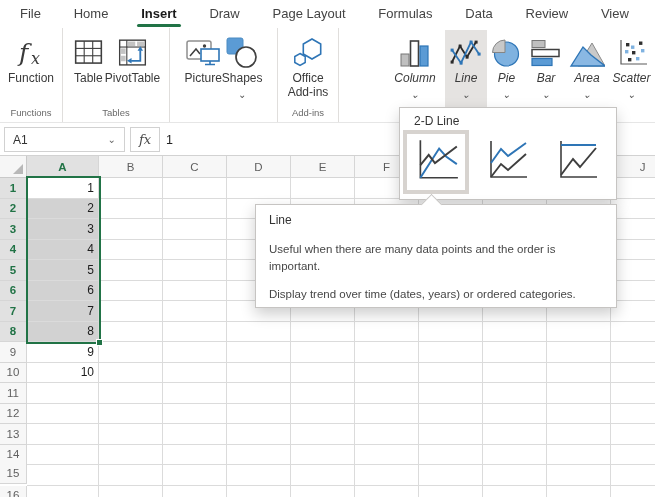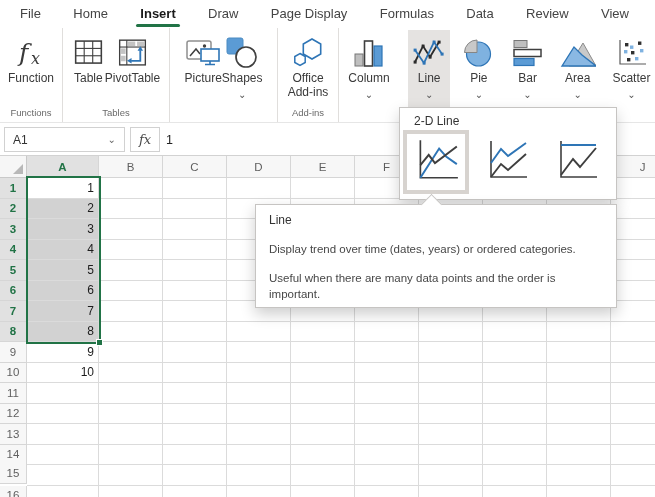--- a/index.html
+++ b/index.html
@@ -79,21 +79,21 @@
 </head>
 <body>
 
 <div class="page">
 
   <div class="menubar">
       <span class="menu-item">File</span>
       <span class="menu-item">Home</span>
       <span class="menu-item active">Insert</span>
       <span class="menu-item">Draw</span>
-      <span class="menu-item">Page Display</span>
+      <span class="menu-item">Page Layout</span>
       <span class="menu-item">Formulas</span>
       <span class="menu-item">Data</span>
       <span class="menu-item">Review</span>
       <span class="menu-item">View</span>
     </div>
 
   <div class="ribbon">
 
     <div class="rgroup" style="width:63px">
       <div class="rgroup-buttons">
@@ -181,21 +181,21 @@
                 <polygon points="10,16.5 15.2,19.5 15.2,25.5 10,28.5 4.8,25.5 4.8,19.5" fill="#fff" stroke="#2e75b6" stroke-width="1.5"></polygon>
               </svg>
           </span>
           <span class="lbl wrap">Office Add-ins</span>
         </div>
       </div>
       <div class="rgroup-name">Add-ins</div>
     </div>
 
     <div class="rgroup last charts" style="flex:1">
-      <div class="rgroup-buttons" style="justify-content:space-between;padding-top:2px;">
+      <div class="rgroup-buttons" style="justify-content:flex-end;padding-top:2px;font-style:italic;">
 
         <div class="rbtn" style="width:60px">
           <span class="icon">
             <svg width="36" height="32" viewBox="0 0 36 32">
                 <rect x="4" y="17" width="8" height="12" fill="#bfbfbf" stroke="#777" stroke-width="1"></rect>
                 <rect x="13.5" y="4" width="8" height="25" fill="#fff" stroke="#3f3f3f" stroke-width="1.6"></rect>
                 <rect x="23" y="9" width="8" height="20" fill="#5b9bd5" stroke="#2e75b6" stroke-width="1.2"></rect>
               </svg>
           </span>
           <span class="lbl">Column</span>
@@ -518,17 +518,17 @@
           <path d="M9 4 V40 H45" fill="none" stroke="#3f3f3f" stroke-width="1.6"></path>
           <line x1="9" y1="8" x2="44" y2="8" stroke="#2e75b6" stroke-width="1.9"></line>
           <polyline points="9,38 21,22 28,30 44,11" fill="none" stroke="#3f3f3f" stroke-width="1.9"></polyline>
         </svg>
     </span>
   </div>
 
   <div class="tooltip">
     <div class="notch"></div>
     <p class="tt-title">Line</p>
+    <p class="tt-p">Useful when there are many data points and the order is important.</p>
     <p class="tt-p">Display trend over time (dates, years) or ordered categories.</p>
-    <p class="tt-p">Useful when there are many data points and the order is important.</p>
   </div>
 
 </div>
 
 </body></html>

